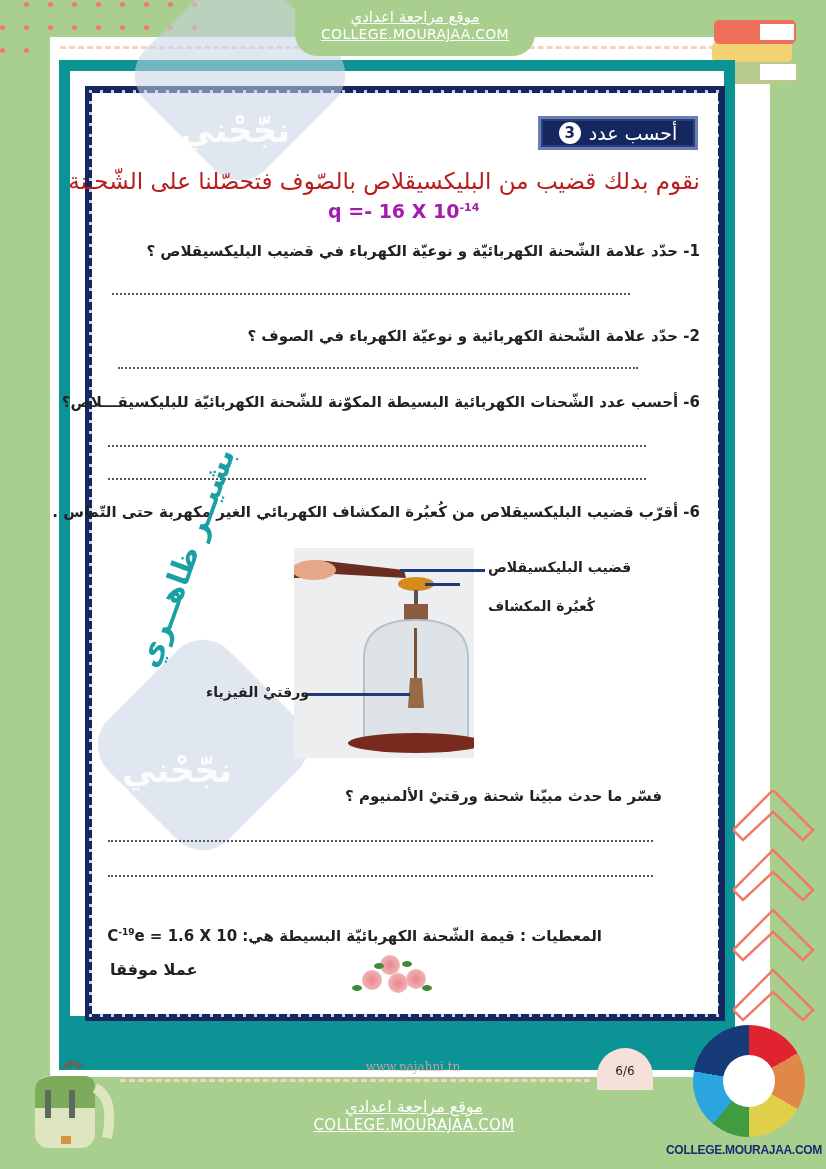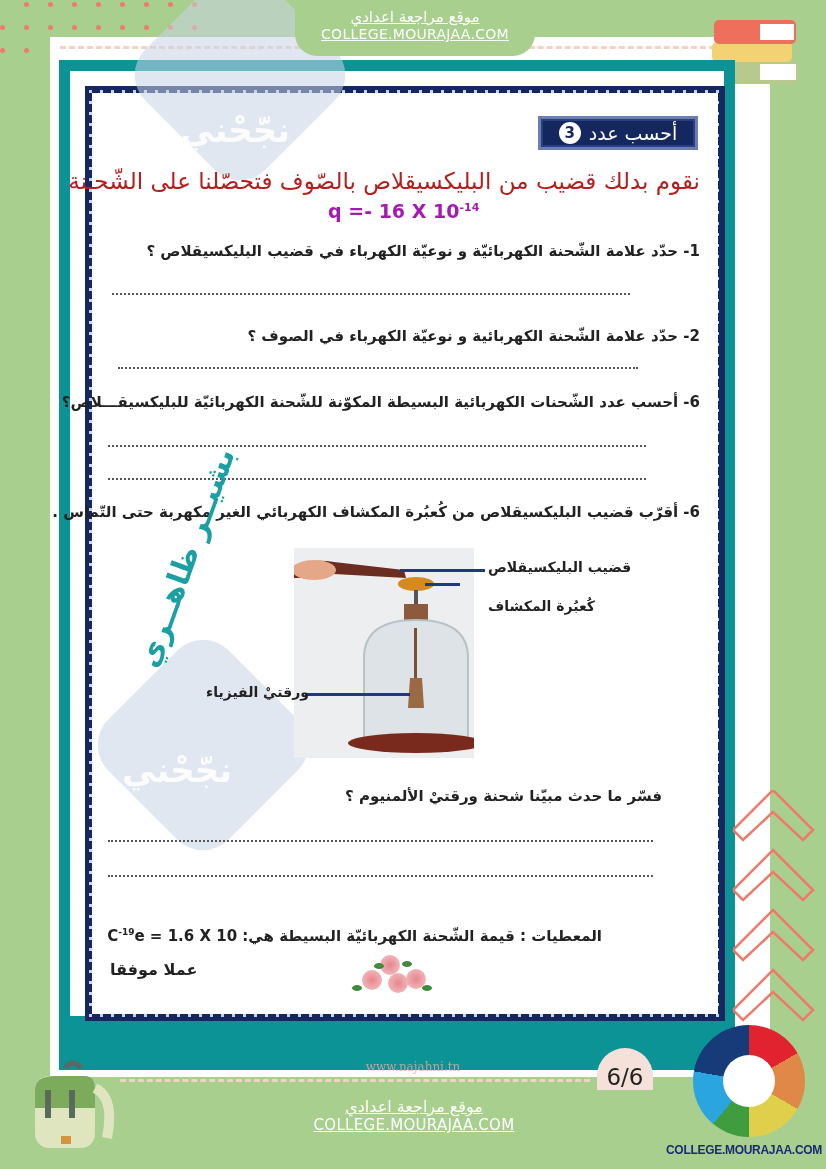--- a/index.html
+++ b/index.html
@@ -106,21 +106,21 @@
     position: absolute; left: 10px; top: 860px; font-size: 16px; font-weight: bold;
     color: #222; direction: rtl;
   }
   .flowers { position: absolute; left: 252px; top: 855px; width: 80px; height: 40px; }
   .flowers span { position: absolute; width: 20px; height: 20px; border-radius: 50%; background: radial-gradient(#e7868f, #f6c7c7); }
   .flowers i { position: absolute; width: 10px; height: 6px; border-radius: 50%; background: #3e8b3c; }
   
   .page-num {
     position: absolute; left: 597px; top: 1048px; width: 56px; height: 42px;
     background: #f5e0da; border-radius: 28px 28px 0 0;
-    text-align: center; font-size: 23px; padding-top: 16px; color: #222;
+    text-align: center; font-size: 12px; padding-top: 16px; color: #222;
   }
   
   .bottom-banner {
     position: absolute; left: 285px; top: 1085px; width: 258px; height: 84px;
     background: #a8cf8e; border-radius: 24px 24px 0 0; text-align: center; color: #fff;
   }
   .bottom-banner .ar { font-size: 16px; text-decoration: underline; margin-top: 12px; display:block; direction: rtl; }
   .bottom-banner .en { font-size: 15px; text-decoration: underline; display:block; letter-spacing: 0.3px; }
   .wheel {
     position: absolute; left: 693px; top: 1025px; width: 112px; height: 112px; border-radius: 50%;

